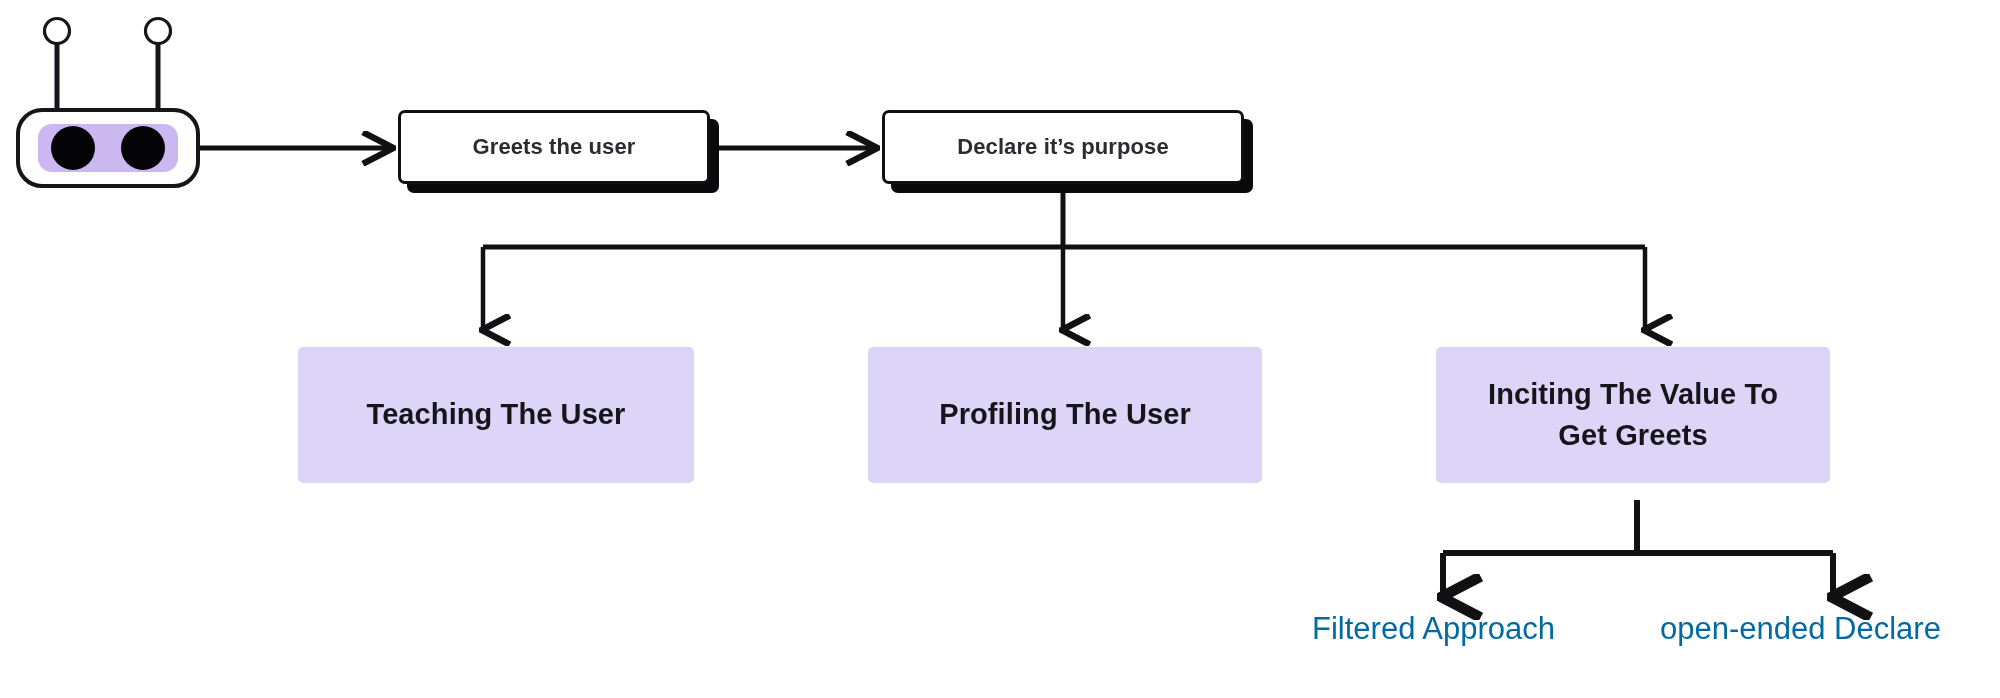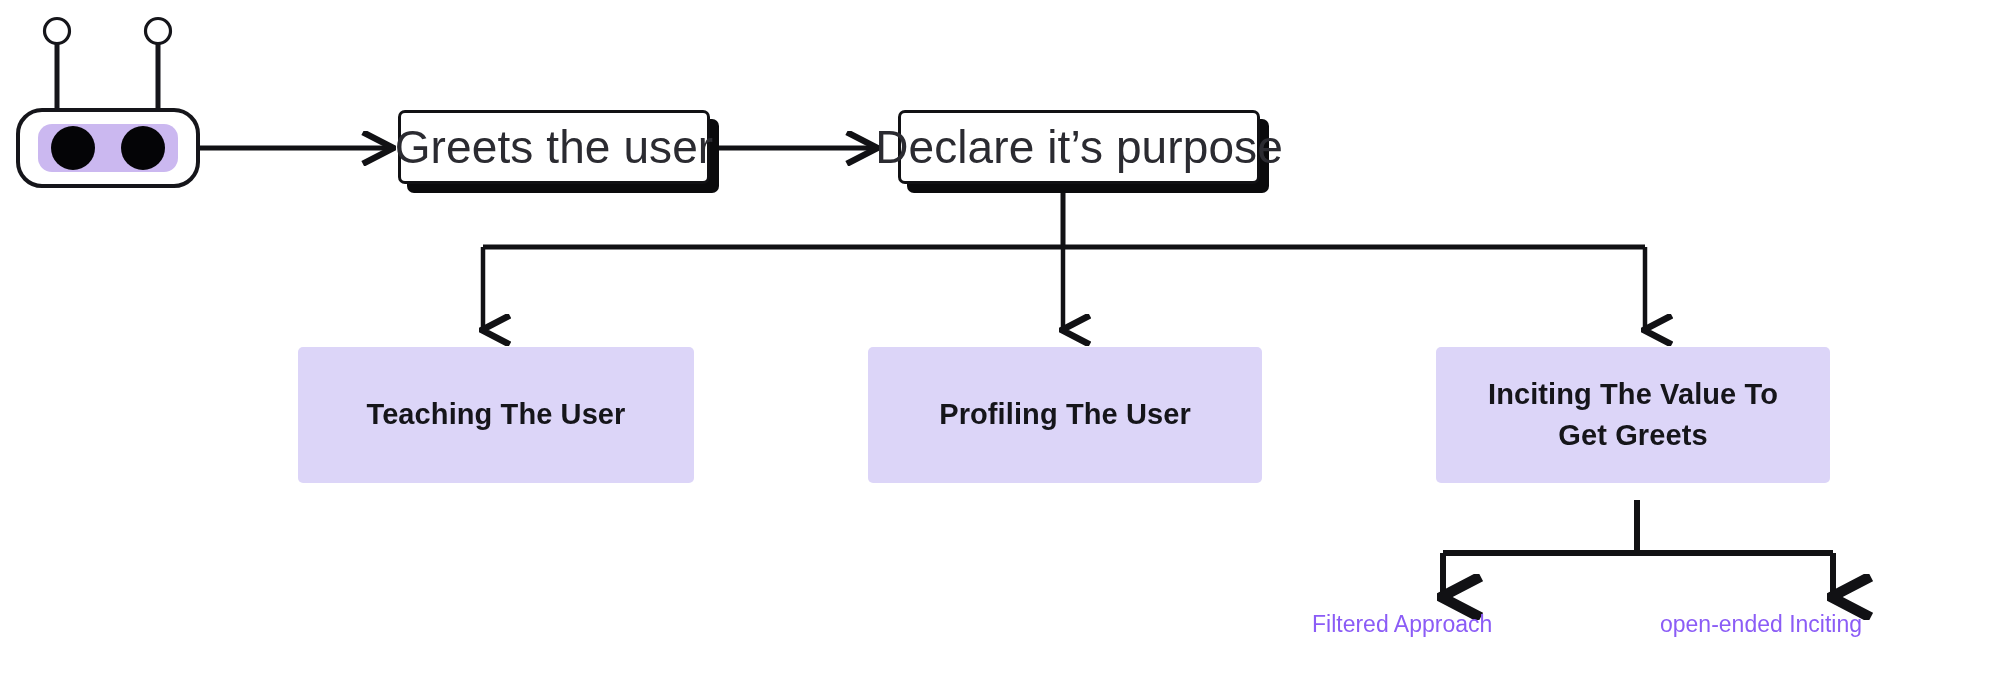--- a/index.html
+++ b/index.html
@@ -33,29 +33,29 @@
     border: 3px solid #111114;
     border-radius: 7px;
     box-shadow: 9px 9px 0 0 #0a0a0c;
     display: flex;
     align-items: center;
     justify-content: center;
     z-index: 3;
   }
   .proc-box .proc-label {
     font-family: "Liberation Sans", sans-serif;
-    font-size: 46px;
-    font-weight: 400;
+    font-size: 22px;
+    font-weight: 700;
     color: #2b2b31;
     letter-spacing: 0.1px;
     white-space: nowrap;
     line-height: 1;
   }
   #box-greets  { left: 398px; top: 110px; width: 312px; height: 74px; }
-  #box-declare { left: 882px; top: 110px; width: 362px; height: 74px; margin-left: 16px; }
+  #box-declare { left: 882px; top: 110px; width: 362px; height: 74px; }
 
   
   .cat-box {
     position: absolute;
     box-sizing: border-box;
     background: #dcd5f8;
     border-radius: 5px;
     display: flex;
     align-items: center;
     justify-content: center;
@@ -72,23 +72,23 @@
     padding: 0 12px;
   }
   #cat-teaching  { left: 298px;  top: 347px; width: 396px; height: 136px; text-align: right; }
   #cat-profiling { left: 868px;  top: 347px; width: 394px; height: 136px; }
   #cat-inciting  { left: 1436px; top: 347px; width: 394px; height: 136px; }
 
   
   .leaf-label {
     position: absolute;
     font-family: "Liberation Sans", sans-serif;
-    font-size: 23px;
+    font-size: 31px;
     font-weight: 400;
-    color: #8b5cf6;
+    color: #0369a1;
     white-space: nowrap;
     line-height: 1;
     z-index: 3;
   }
   #leaf-filtered  { left: 1312px; top: 613px; }
   #leaf-openended { left: 1660px; top: 613px; }
 </style>
 </head>
 <body>
 
@@ -172,15 +172,15 @@
 
   <div class="cat-box" id="cat-inciting">
     <span class="cat-label">
       <span>Inciting The Value To</span><br>
       <span>Get Greets</span>
     </span>
   </div>
 
   <div class="leaf-label" id="leaf-filtered">Filtered Approach</div>
 
-  <div class="leaf-label" id="leaf-openended">open-ended Inciting</div>
+  <div class="leaf-label" id="leaf-openended">open-ended Declare</div>
 
 </div>
 
 </body></html>

